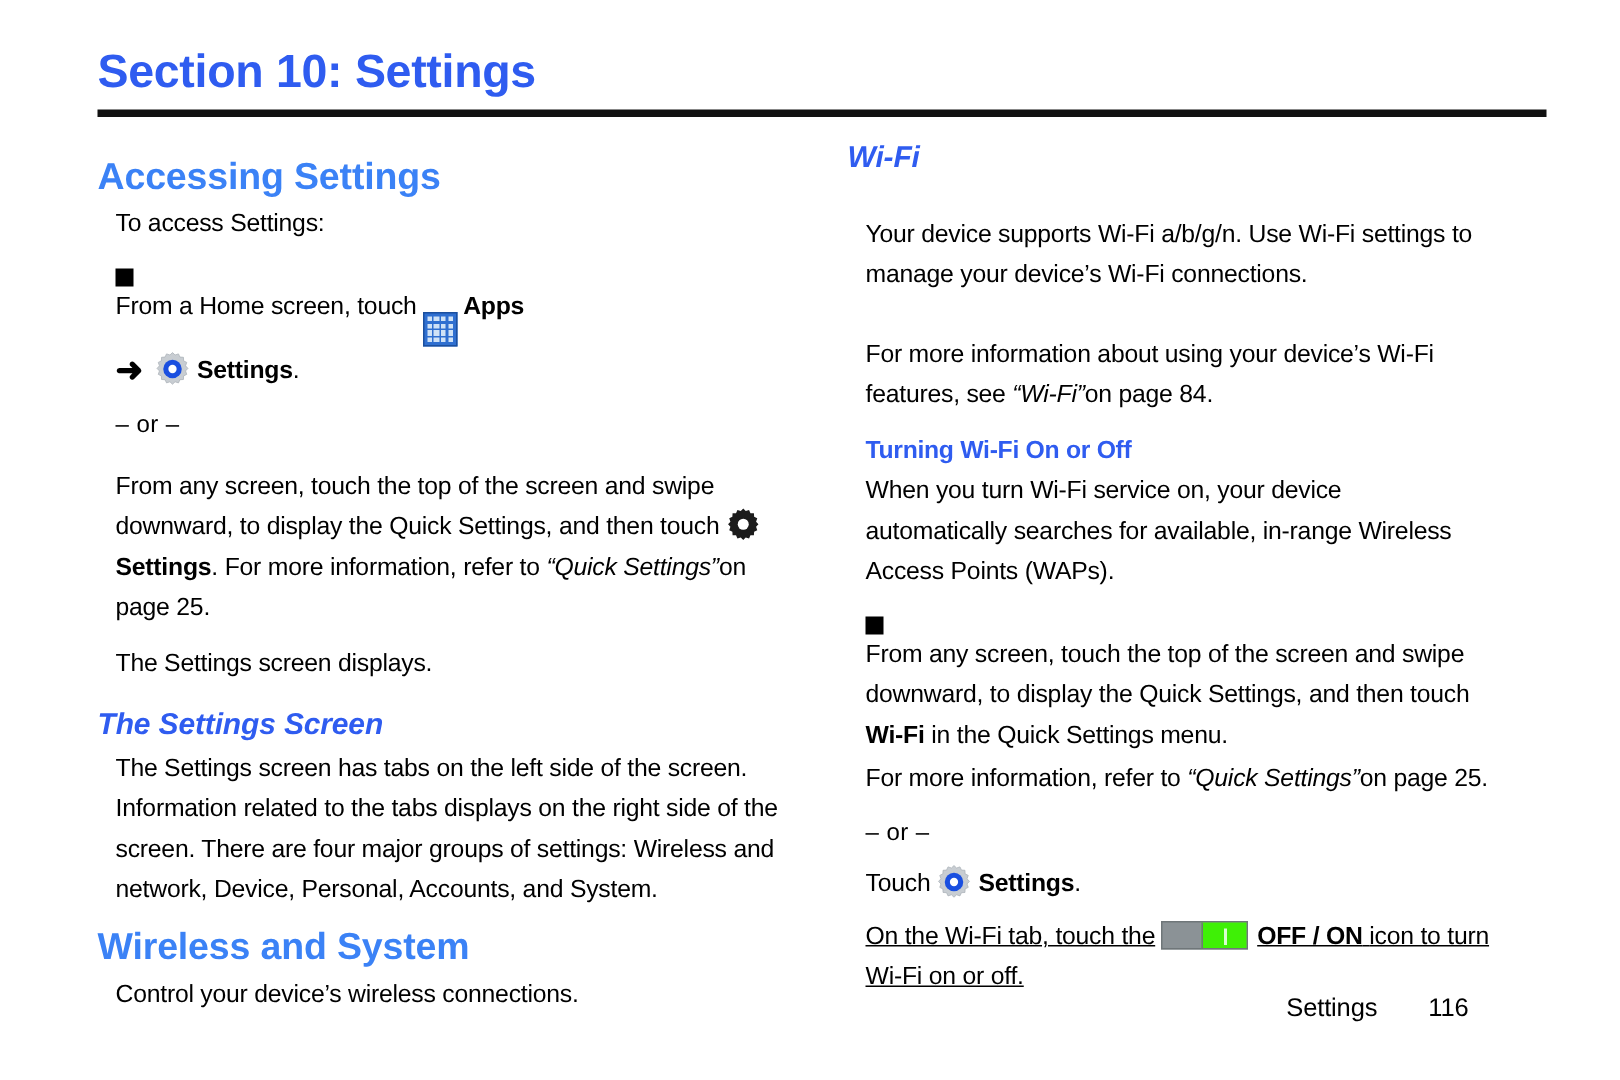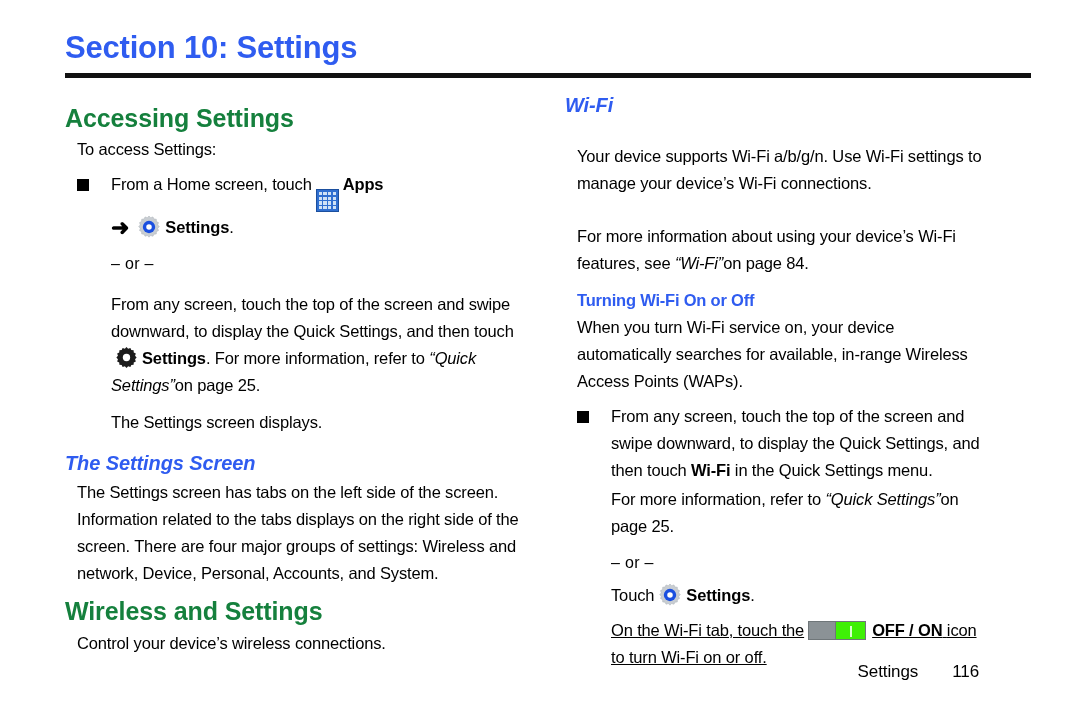--- a/index.html
+++ b/index.html
@@ -49,21 +49,21 @@
     width: 966px;
   }
 
   .col-left  { width: 462px; padding-right: 8px; }
   .col-right { width: 466px; padding-left: 38px; }
 
   
   .h1-blue {
     font-size: 25px;
     font-weight: bold;
-    color: #15803d;
+    color: #3b82f6;
     letter-spacing: -0.1px;
     margin: 10px 0 4px 0;
     line-height: 1.15;
   }
 
   .h2-blue {
     font-size: 20px;
     font-weight: bold;
     font-style: italic;
     color: #2f5cf0;
@@ -89,20 +89,21 @@
   }
 
   .body-indent  { padding-left: 12px; margin-top: 4px; }
   .body-indent2 { padding-left: 12px; margin-top: 26px; }
 
   
   .bullet-row {
     display: flex;
     margin-top: 8px;
     padding-left: 12px;
+    flex-direction: column;
   }
 
   .bullet-mark {
     width: 12px;
     height: 12px;
     background: #000000;
     flex: 0 0 12px;
     margin-top: 8px;
     margin-right: 22px;
   }
@@ -262,21 +263,21 @@
             <i>“Quick Settings”</i><span>on page 25.</span>
           </p>
 
           <p>The Settings screen displays.</p>
         </div>
       </div>
 
       <h2 class="h2-blue">The Settings Screen</h2>
       <p class="body-indent">The Settings screen has tabs on the left side of the screen. Information related to the tabs displays on the right side of the screen. There are four major groups of settings: Wireless and network, Device, Personal, Accounts, and System.</p>
 
-      <h2 class="h1-blue">Wireless and Settings</h2>
+      <h2 class="h1-blue">Wireless and System</h2>
       <p class="body-indent">Control your device’s wireless connections.</p>
 
     </div>
 
     <div class="col-right">
 
       <h2 class="h2-blue" style="margin-top:0;">Wi-Fi</h2>
 
       <p class="body-indent2">Your device supports Wi-Fi a/b/g/n. Use Wi-Fi settings to manage your device’s Wi-Fi connections.</p>
 

